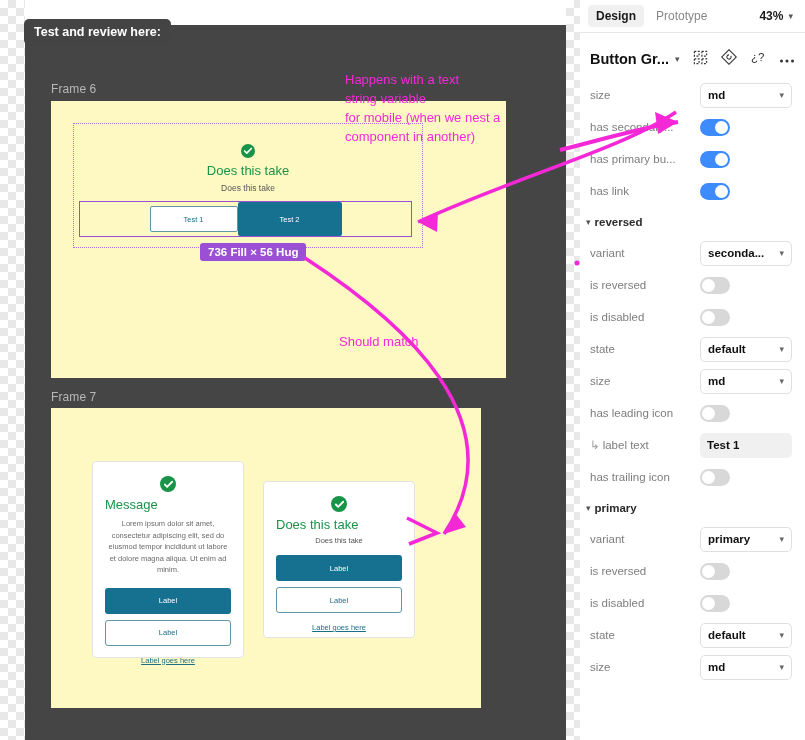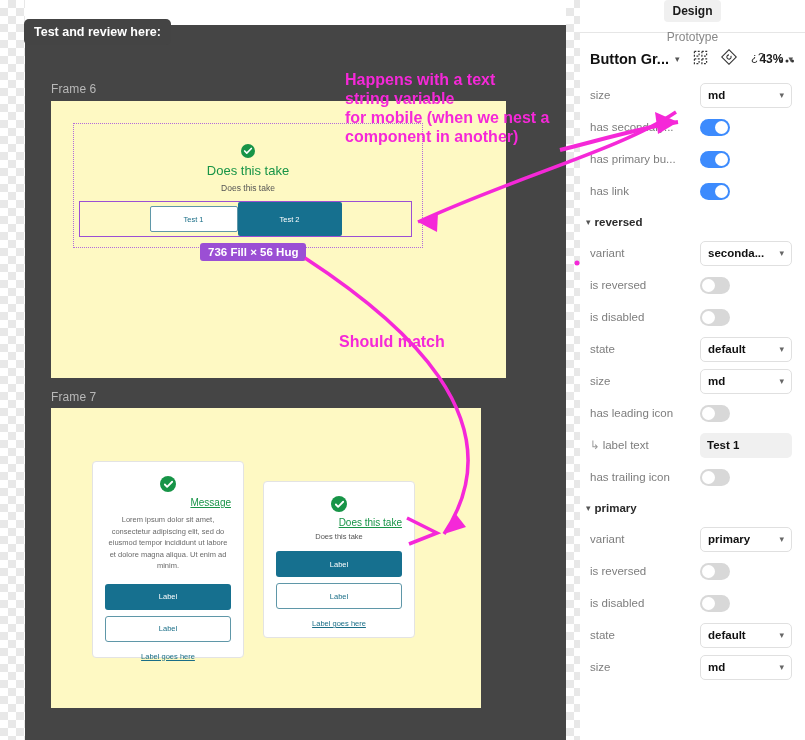--- a/index.html
+++ b/index.html
@@ -86,38 +86,38 @@
   .size-badge {
     position: absolute;
     background: #9b4fd4; color: #ffffff;
     font-size: 11.5px; font-weight: bold;
     padding: 3px 8px; border-radius: 3px; white-space: nowrap;
     z-index: 22;
   }
 
   
   .anno-text {
-    position: absolute; color: #f528d8; font-weight: bold;
-    font-size: 16px; line-height: 19px; z-index: 30;
+    position: absolute; color: #f528d8; font-weight: normal;
+    font-size: 13px; line-height: 19px; z-index: 30;
     white-space: pre;
   }
   #arrows { position: absolute; left: 0; top: 0; width: 805px; height: 740px;
             pointer-events: none; z-index: 35; }
 
   
   .card {
     position: absolute; background: #ffffff;
     border: 1px solid #e3e3e3; border-radius: 4px;
   }
   .card-check {
     width: 16px; height: 16px; border-radius: 50%;
     background: #179447; display: flex; align-items: center; justify-content: center;
     margin: 0 auto;
   }
-  .card-title { color: #179447; font-size: 10px; text-align: right; margin-top: 5px; text-decoration: underline; }
+  .card-title { color: #179447; font-size: 13px; text-align: left; margin-top: 5px; }
   .card-sub   { color: #555555; font-size: 7.5px; text-align: center; margin-top: 4px; }
   .card-body  { color: #6a6a6a; font-size: 7.5px; line-height: 11.5px; text-align: center;
                 margin-top: 6px; }
   .c-btn-pri {
     background: #16708f; color: #fff; font-size: 7.5px; height: 26px;
     display: flex; align-items: center; justify-content: center; border-radius: 3px;
   }
   .c-btn-sec {
     background: #fff; color: #1a6e87; font-size: 7.5px; height: 26px;
     border: 1px solid #5f97a8;
@@ -127,21 +127,20 @@
             text-decoration: underline; margin-top: 10px; }
 
   
   #panel {
     position: absolute; left: 580px; top: 0; width: 225px; height: 740px;
     background: #ffffff; overflow: hidden;
   }
   #panel-tabs {
     height: 33px; display: flex; align-items: center; padding: 0 8px; gap: 4px;
     border-bottom: 1px solid #e6e6e6;
-    flex-direction: column;
   }
   .tab {
     font-size: 12px; padding: 4px 8px; border-radius: 4px; color: #888888;
   }
   .tab.active { background: #f0f0f0; color: #1a1a1a; font-weight: bold; }
   #zoom-wrap { margin-left: auto; display: flex; align-items: center; gap: 5px; padding-right: 4px; }
   #zoom-val { font-size: 12px; font-weight: bold; color: #1a1a1a; }
 
   #comp-header {
     height: 40px; display: flex; align-items: center; padding: 0 10px; gap: 6px;

